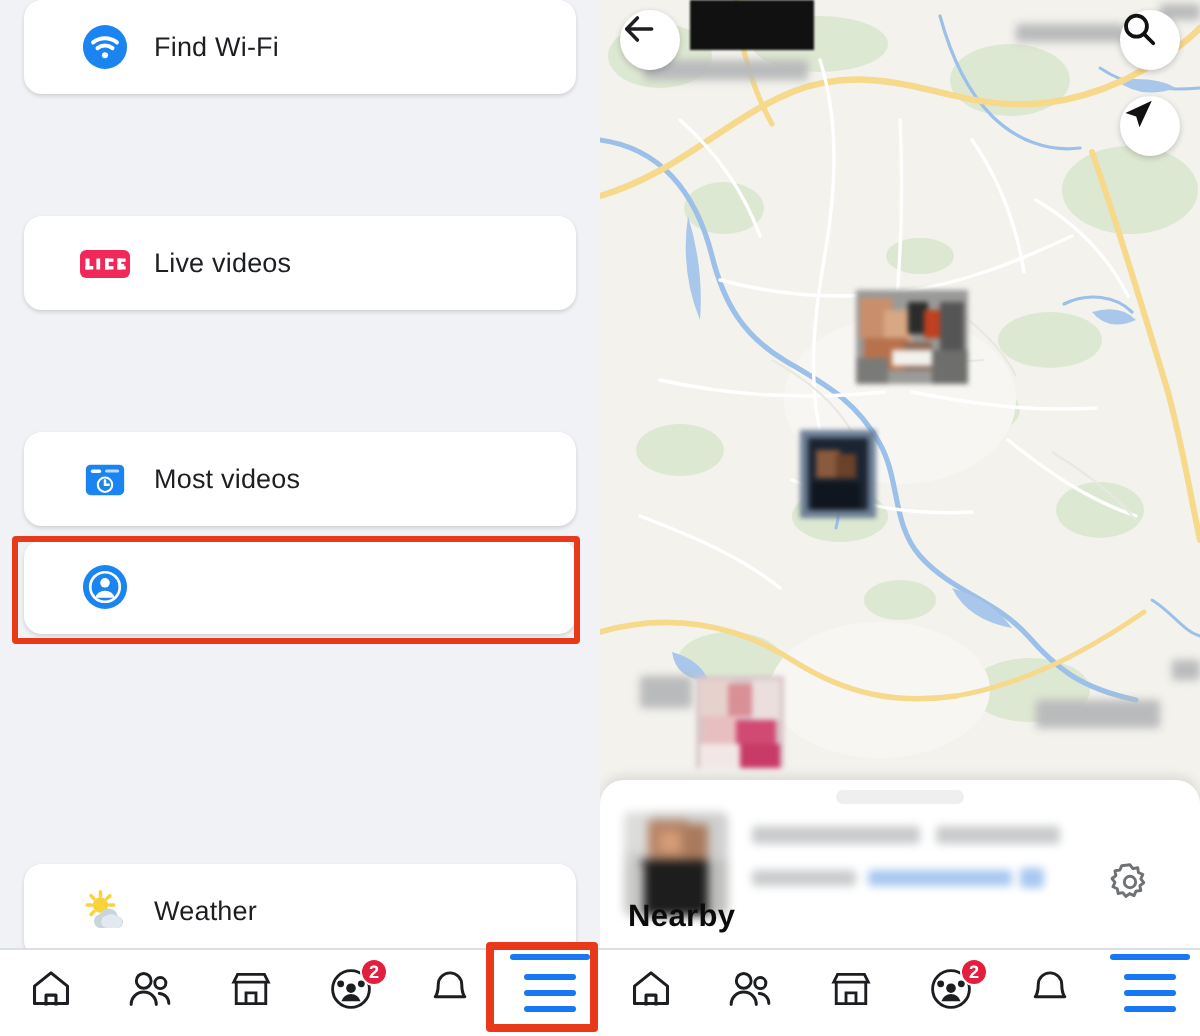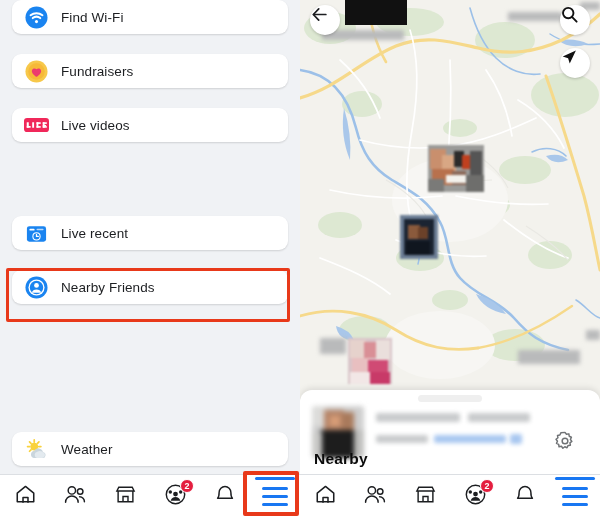--- a/index.html
+++ b/index.html
@@ -10,24 +10,24 @@
   }
   .screen { position: relative; width: 600px; height: 518px; display: flex; }
 
   
   .left-panel {
     position: relative; width: 300px; height: 518px;
     background: #f0f2f5; overflow: hidden;
   }
   .menu-scroll { position: absolute; top: 0; left: 0; width: 300px; height: 474px; }
   .menu-card {
-    position: absolute; left: 12px; width: 276px; height: 34px;
+    position: absolute; left: 12px; width: 276px; height: 47px;
     background: #ffffff; border-radius: 9px;
     box-shadow: 0 1px 2px rgba(0,0,0,.14);
-    display: flex; align-items: center; padding-left: 12px;
+    display: flex; align-items: center; padding-left: 28px;
   }
   .menu-icon {
     width: 25px; height: 25px; flex: 0 0 25px;
     display: flex; align-items: center; justify-content: center;
     margin-right: 12px;
   }
   .menu-label {
     font-size: 13.5px; color: #1c1e21; letter-spacing: .1px;
   }
 
@@ -131,30 +131,20 @@
           <svg width="23" height="23" viewBox="0 0 24 24">
             <circle cx="12" cy="12" r="11.5" fill="#1a84f0"></circle>
             <path d="M5.8 9.6a10 10 0 0 1 12.4 0" stroke="#fff" stroke-width="2.1" fill="none" stroke-linecap="round"></path>
             <path d="M8.1 12.6a6.3 6.3 0 0 1 7.8 0" stroke="#fff" stroke-width="2.1" fill="none" stroke-linecap="round"></path>
             <circle cx="12" cy="16.3" r="1.6" fill="#fff"></circle>
           </svg>
         </span>
         <span class="menu-label">Find Wi-Fi</span>
       </div>
 
-      <div class="menu-card" style="top:54px">
-        <span class="menu-icon">
-          <svg width="23" height="23" viewBox="0 0 24 24">
-            <circle cx="12" cy="12" r="11.5" fill="#f7c84a"></circle>
-            <circle cx="12" cy="12" r="8.6" fill="#f5a623" opacity=".45"></circle>
-            <path d="M12 17.6c-.3 0-4.9-3.1-4.9-6.2A2.9 2.9 0 0 1 12 9.6a2.9 2.9 0 0 1 4.9 1.8c0 3.1-4.6 6.2-4.9 6.2z" fill="#ec3b6e"></path>
-          </svg>
-        </span>
-        <span class="menu-label">Fundraisers</span>
-      </div>
 
       <div class="menu-card" style="top:108px">
         <span class="menu-icon">
           <svg width="25" height="16" viewBox="0 0 32 18">
             <rect x="0" y="0" width="32" height="18" rx="4" fill="#f0285a"></rect>
             <rect x="3.5" y="5.5" width="2.6" height="7" fill="#fff"></rect>
             <rect x="3.5" y="10.3" width="5" height="2.2" fill="#fff"></rect>
             <rect x="10.5" y="5.5" width="2.4" height="7" fill="#fff"></rect>
             <rect x="16" y="5.5" width="2.4" height="7" fill="#fff"></rect>
             <rect x="16" y="5.5" width="5.4" height="2.1" fill="#fff"></rect>
@@ -173,34 +163,33 @@
         <span class="menu-icon">
           <svg width="23" height="23" viewBox="0 0 24 24">
             <rect x="2" y="4.5" width="20" height="16" rx="2.6" fill="#1a84f0"></rect>
             <rect x="4.6" y="7" width="5.4" height="1.9" rx=".9" fill="#fff"></rect>
             <rect x="12" y="7" width="7.4" height="1.6" rx=".8" fill="#bcd9f8"></rect>
             <circle cx="12" cy="15" r="4.3" fill="#fff"></circle>
             <circle cx="12" cy="15" r="3.2" fill="#1a84f0"></circle>
             <path d="M12 12.8V15h1.9" stroke="#fff" stroke-width="1.3" fill="none" stroke-linecap="round"></path>
           </svg>
         </span>
-        <span class="menu-label">Live recent</span>
+        <span class="menu-label">Most videos</span>
       </div>
 
       <div class="menu-card" style="top:270px">
         <span class="menu-icon">
           <svg width="23" height="23" viewBox="0 0 24 24">
             <circle cx="12" cy="12" r="11.5" fill="#1a84f0"></circle>
             <circle cx="12" cy="12" r="8.4" fill="#fff"></circle>
             <circle cx="12" cy="12" r="7" fill="#1a84f0"></circle>
             <circle cx="12" cy="9.8" r="2.5" fill="#fff"></circle>
             <path d="M6.9 17.6a5.4 5.4 0 0 1 10.2 0z" fill="#fff"></path>
           </svg>
         </span>
-        <span class="menu-label">Nearby Friends</span>
       </div>
 
 
 
       <div class="menu-card" style="top:432px">
         <span class="menu-icon">
           <svg width="24" height="23" viewBox="0 0 26 24">
             <g stroke="#f9d23c" stroke-width="1.9" stroke-linecap="round">
               <path d="M10 1.6v2.4M10 14.2v2.2M2.8 8.8h2.3M14.9 8.8h2.3M4.9 3.7 6.5 5.3M13.5 12.3l1.6 1.6M15.1 3.7 13.5 5.3M6.5 12.3 4.9 13.9"></path>
             </g>

